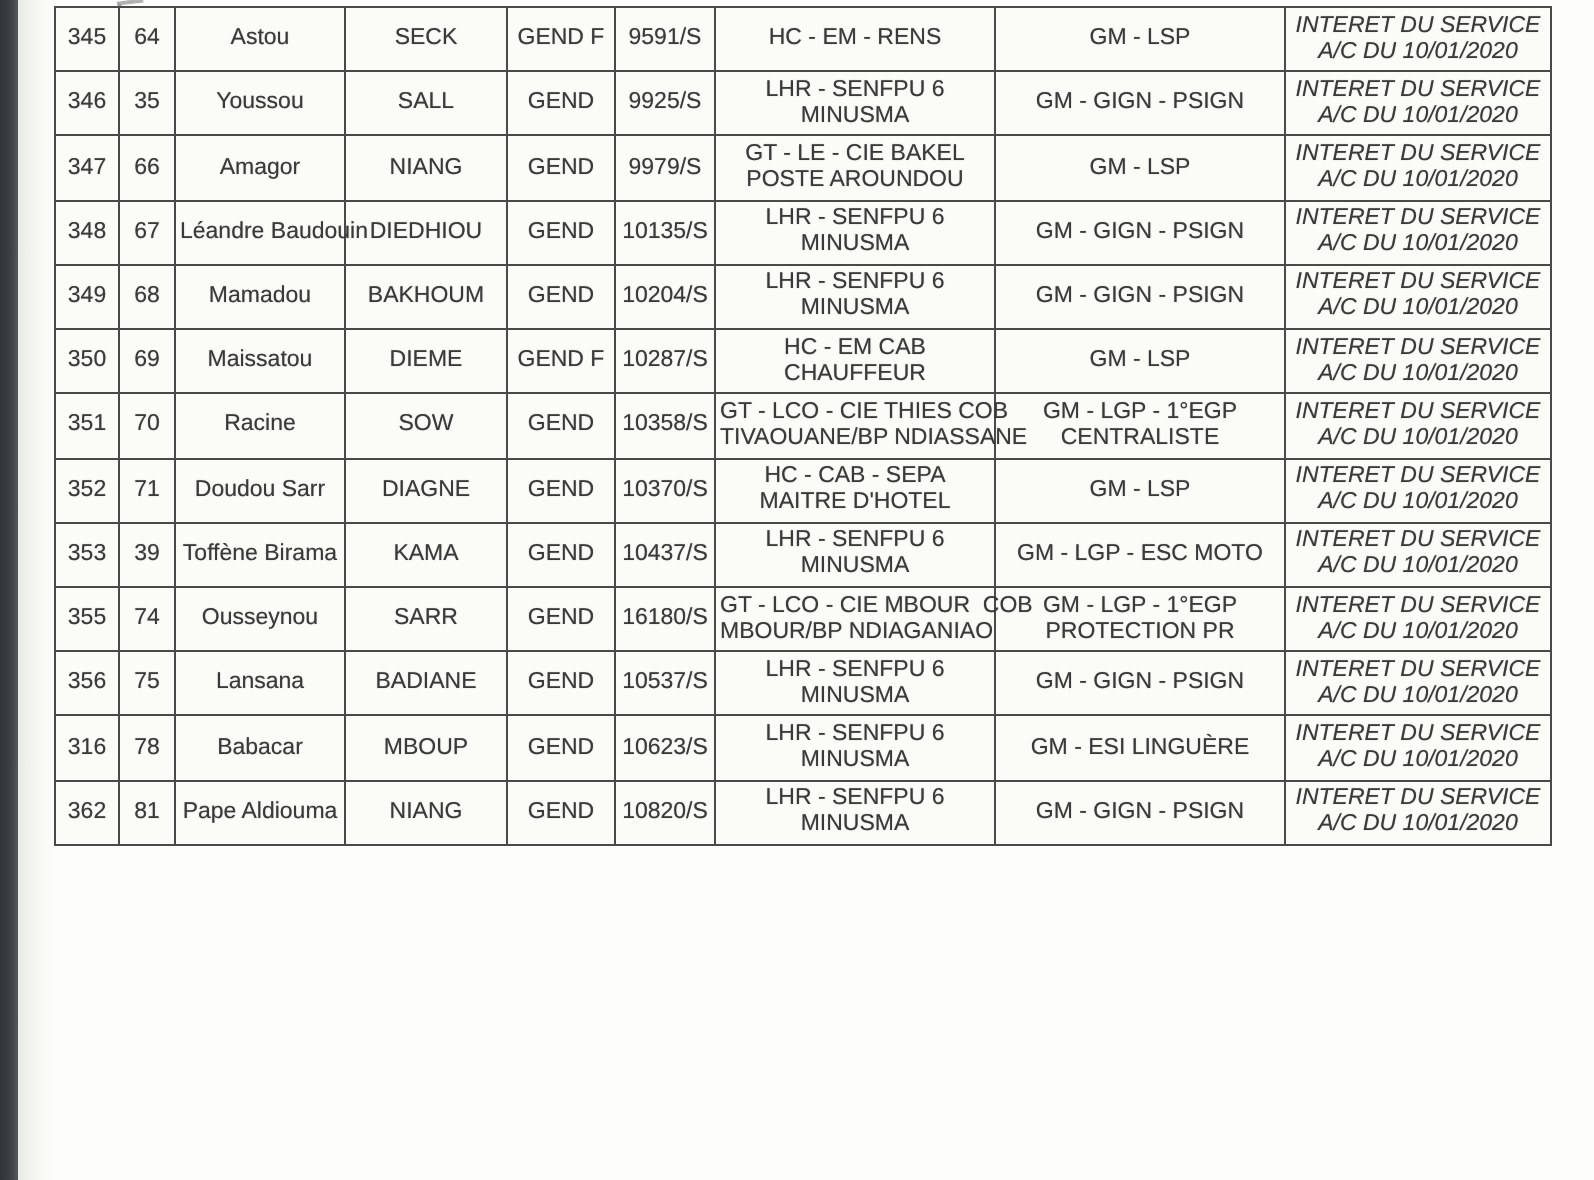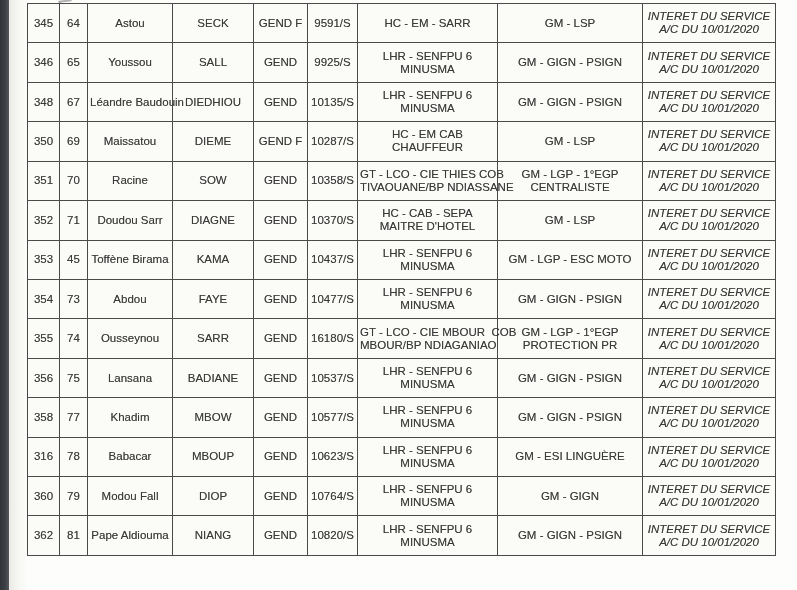--- a/index.html
+++ b/index.html
@@ -15,21 +15,21 @@
   .edge-shadow {
     position:absolute; left:9px; top:0; width:18px; height:590px;
     background:linear-gradient(90deg,#e9e9e6,#f7f7f4 55%,#fcfcfa);
   }
   .pen-mark {
     position:absolute; left:59px; top:0; width:11px; height:6px;
     border-left:2px solid #8f8f8f; border-top:2px solid #a5a5a5;
     transform:rotate(-7deg); opacity:.85;
   }
   table.roster {
-    position:absolute; left:27px; top:3px; width:748px; height:553px;
+    position:absolute; left:27px; top:3px; width:748px; height:420px;
     border-collapse:collapse; table-layout:fixed;
     background:#fbfbf8; color:#3a3a3a;
   }
   table.roster td {
     border:1.5px solid #4a4a4a;
     text-align:center; vertical-align:middle;
     padding:0 2px; white-space:pre; overflow:visible;
     font-size:11.5px; line-height:13px;
     text-shadow:0 0 .5px rgba(58,58,58,.55);
   }
@@ -58,45 +58,71 @@
       <col style="width:133px">
   </colgroup>
   <tbody id="rows">
       <tr>
     <td class="c-num">345</td>
     <td class="c-seq">64</td>
     <td class="c-first">Astou</td>
     <td class="c-last">SECK</td>
     <td class="c-corps">GEND F</td>
     <td class="c-mat">9591/S</td>
-    <td class="c-aff">HC - EM - SARR</td>
+    <td class="c-aff">HC - EM - RENS</td>
     <td class="c-unit">GM - LSP</td>
     <td class="c-motif">INTERET DU SERVICE
 A/C DU 10/01/2020</td>
   </tr>
       <tr>
     <td class="c-num">346</td>
-    <td class="c-seq">65</td>
+    <td class="c-seq">35</td>
     <td class="c-first">Youssou</td>
     <td class="c-last">SALL</td>
     <td class="c-corps">GEND</td>
     <td class="c-mat">9925/S</td>
     <td class="c-aff">LHR - SENFPU 6
 MINUSMA</td>
     <td class="c-unit">GM - GIGN - PSIGN</td>
+    <td class="c-motif">INTERET DU SERVICE
+A/C DU 10/01/2020</td>
+  </tr>
+      <tr>
+    <td class="c-num">347</td>
+    <td class="c-seq">66</td>
+    <td class="c-first">Amagor</td>
+    <td class="c-last">NIANG</td>
+    <td class="c-corps">GEND</td>
+    <td class="c-mat">9979/S</td>
+    <td class="c-aff">GT - LE - CIE BAKEL
+POSTE AROUNDOU</td>
+    <td class="c-unit">GM - LSP</td>
     <td class="c-motif">INTERET DU SERVICE
 A/C DU 10/01/2020</td>
   </tr>
       <tr>
     <td class="c-num">348</td>
     <td class="c-seq">67</td>
     <td class="c-first">Léandre Baudouin</td>
     <td class="c-last">DIEDHIOU</td>
     <td class="c-corps">GEND</td>
     <td class="c-mat">10135/S</td>
+    <td class="c-aff">LHR - SENFPU 6
+MINUSMA</td>
+    <td class="c-unit">GM - GIGN - PSIGN</td>
+    <td class="c-motif">INTERET DU SERVICE
+A/C DU 10/01/2020</td>
+  </tr>
+      <tr>
+    <td class="c-num">349</td>
+    <td class="c-seq">68</td>
+    <td class="c-first">Mamadou</td>
+    <td class="c-last">BAKHOUM</td>
+    <td class="c-corps">GEND</td>
+    <td class="c-mat">10204/S</td>
     <td class="c-aff">LHR - SENFPU 6
 MINUSMA</td>
     <td class="c-unit">GM - GIGN - PSIGN</td>
     <td class="c-motif">INTERET DU SERVICE
 A/C DU 10/01/2020</td>
   </tr>
       <tr>
     <td class="c-num">350</td>
     <td class="c-seq">69</td>
     <td class="c-first">Maissatou</td>
@@ -131,41 +157,28 @@
     <td class="c-corps">GEND</td>
     <td class="c-mat">10370/S</td>
     <td class="c-aff">HC - CAB - SEPA
 MAITRE D'HOTEL</td>
     <td class="c-unit">GM - LSP</td>
     <td class="c-motif">INTERET DU SERVICE
 A/C DU 10/01/2020</td>
   </tr>
       <tr>
     <td class="c-num">353</td>
-    <td class="c-seq">45</td>
+    <td class="c-seq">39</td>
     <td class="c-first">Toffène Birama</td>
     <td class="c-last">KAMA</td>
     <td class="c-corps">GEND</td>
     <td class="c-mat">10437/S</td>
     <td class="c-aff">LHR - SENFPU 6
 MINUSMA</td>
     <td class="c-unit">GM - LGP - ESC MOTO</td>
-    <td class="c-motif">INTERET DU SERVICE
-A/C DU 10/01/2020</td>
-  </tr>
-      <tr>
-    <td class="c-num">354</td>
-    <td class="c-seq">73</td>
-    <td class="c-first">Abdou</td>
-    <td class="c-last">FAYE</td>
-    <td class="c-corps">GEND</td>
-    <td class="c-mat">10477/S</td>
-    <td class="c-aff">LHR - SENFPU 6
-MINUSMA</td>
-    <td class="c-unit">GM - GIGN - PSIGN</td>
     <td class="c-motif">INTERET DU SERVICE
 A/C DU 10/01/2020</td>
   </tr>
       <tr>
     <td class="c-num">355</td>
     <td class="c-seq">74</td>
     <td class="c-first">Ousseynou</td>
     <td class="c-last">SARR</td>
     <td class="c-corps">GEND</td>
     <td class="c-mat">16180/S</td>
@@ -183,59 +196,33 @@
     <td class="c-last">BADIANE</td>
     <td class="c-corps">GEND</td>
     <td class="c-mat">10537/S</td>
     <td class="c-aff">LHR - SENFPU 6
 MINUSMA</td>
     <td class="c-unit">GM - GIGN - PSIGN</td>
     <td class="c-motif">INTERET DU SERVICE
 A/C DU 10/01/2020</td>
   </tr>
       <tr>
-    <td class="c-num">358</td>
-    <td class="c-seq">77</td>
-    <td class="c-first">Khadim</td>
-    <td class="c-last">MBOW</td>
-    <td class="c-corps">GEND</td>
-    <td class="c-mat">10577/S</td>
-    <td class="c-aff">LHR - SENFPU 6
-MINUSMA</td>
-    <td class="c-unit">GM - GIGN - PSIGN</td>
-    <td class="c-motif">INTERET DU SERVICE
-A/C DU 10/01/2020</td>
-  </tr>
-      <tr>
     <td class="c-num">316</td>
     <td class="c-seq">78</td>
     <td class="c-first">Babacar</td>
     <td class="c-last">MBOUP</td>
     <td class="c-corps">GEND</td>
     <td class="c-mat">10623/S</td>
     <td class="c-aff">LHR - SENFPU 6
 MINUSMA</td>
     <td class="c-unit">GM - ESI LINGUÈRE</td>
     <td class="c-motif">INTERET DU SERVICE
 A/C DU 10/01/2020</td>
   </tr>
       <tr>
-    <td class="c-num">360</td>
-    <td class="c-seq">79</td>
-    <td class="c-first">Modou Fall</td>
-    <td class="c-last">DIOP</td>
-    <td class="c-corps">GEND</td>
-    <td class="c-mat">10764/S</td>
-    <td class="c-aff">LHR - SENFPU 6
-MINUSMA</td>
-    <td class="c-unit">GM - GIGN</td>
-    <td class="c-motif">INTERET DU SERVICE
-A/C DU 10/01/2020</td>
-  </tr>
-      <tr>
     <td class="c-num">362</td>
     <td class="c-seq">81</td>
     <td class="c-first">Pape Aldiouma</td>
     <td class="c-last">NIANG</td>
     <td class="c-corps">GEND</td>
     <td class="c-mat">10820/S</td>
     <td class="c-aff">LHR - SENFPU 6
 MINUSMA</td>
     <td class="c-unit">GM - GIGN - PSIGN</td>
     <td class="c-motif">INTERET DU SERVICE

